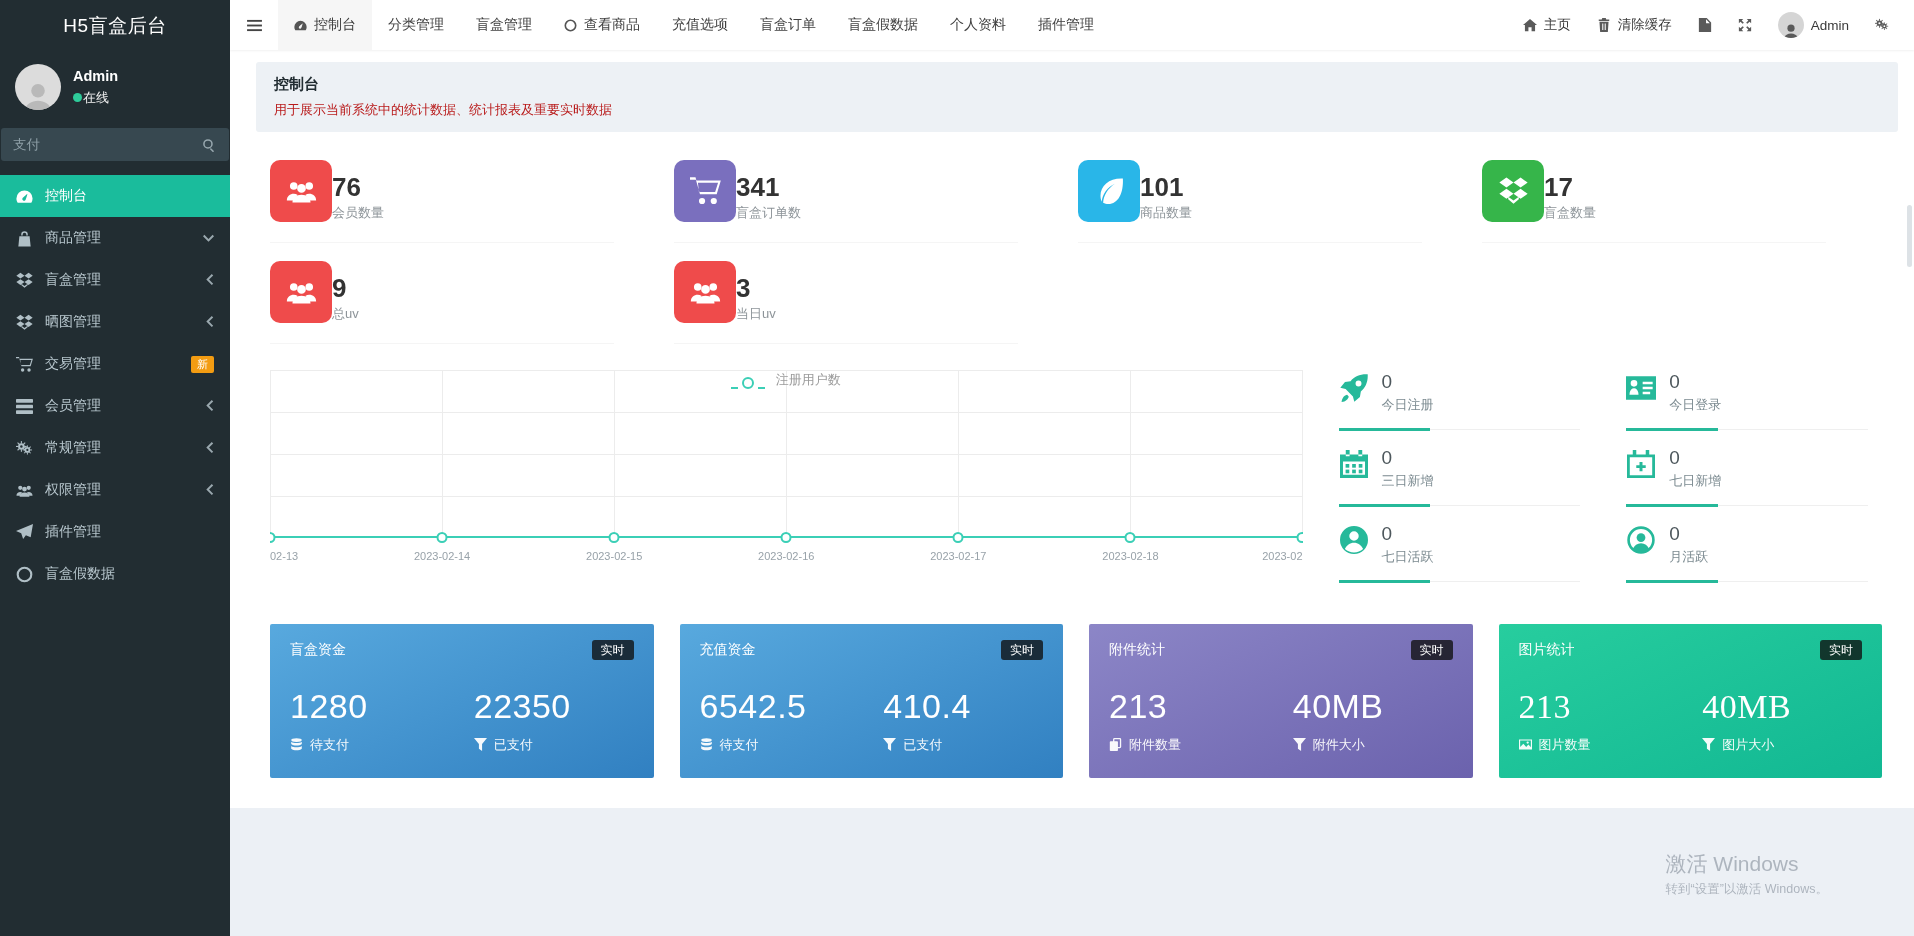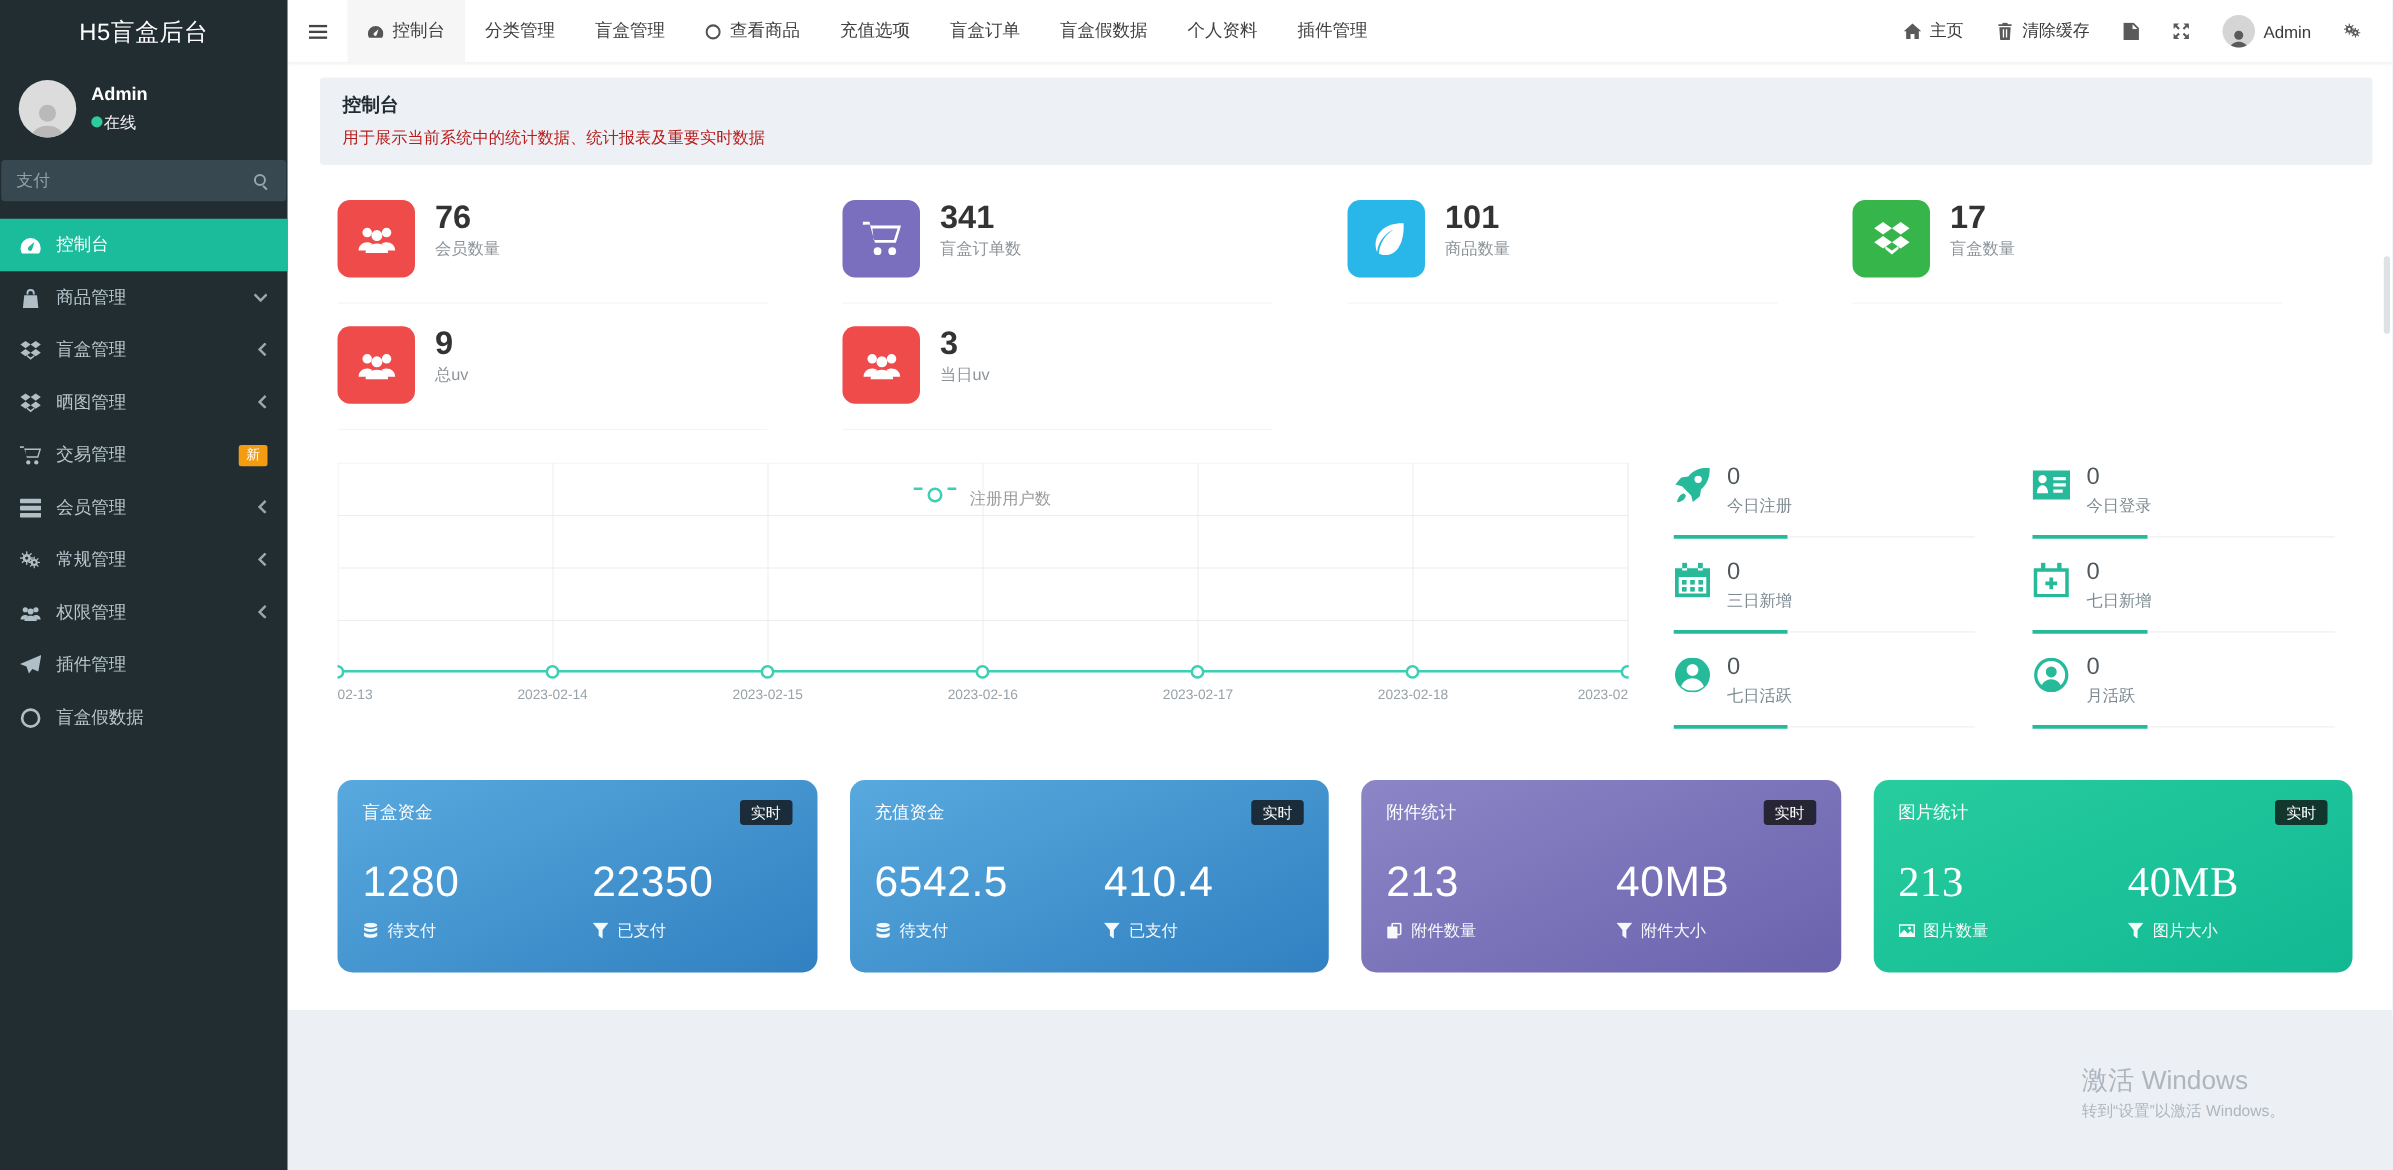--- a/index.html
+++ b/index.html
@@ -47,53 +47,53 @@
   .avatar-sm .ic{width:18px;height:18px;margin-bottom:-2px}
 
   
   .content{flex:1;background:#ecf0f5;display:flex;flex-direction:column;overflow:hidden}
   .panel-white{background:#fff;padding:12px 16px 30px}
   .callout{background:#edf1f5;border-radius:3px;padding:13px 18px;margin-left:10px}
   .pt{font-size:15px;font-weight:bold;color:#222d32}
   .ps{font-size:13px;color:#b91c1c;margin-top:7px}
 
   .stats{display:grid;grid-template-columns:repeat(4,1fr);padding:10px 12px 0 24px}
-  .stat{display:flex;align-items:flex-start;gap:16px;padding:18px 0 20px;border-bottom:1px solid #f5f5f5;margin-right:60px}
+  .stat{display:flex;align-items:flex-end;padding:18px 0 20px;border-bottom:1px solid #f5f5f5;margin-right:60px}
   .tile{width:62px;height:62px;border-radius:10px;color:#fff;display:flex;align-items:center;justify-content:center}
   .tile .ic{width:31px;height:28px}
   .sv{font-size:26px;font-weight:bold;color:#333;line-height:1.05}
   .sl{font-size:13px;color:#8d9499;margin-top:3px}
 
   .midrow{display:flex;gap:36px;padding:26px 16px 0 24px}
   .chart{flex:1.95;overflow:hidden;position:relative}
   .plot{position:relative;height:168px;border-right:1px solid #ececec;
         background-image:linear-gradient(to right,#ececec 1px,transparent 1px),
                          linear-gradient(to bottom,#ececec 1px,transparent 1px);
         background-size:calc(100%/6) 100%,100% 25%}
-  .legend{position:absolute;top:20px;left:0;right:0;display:flex;align-items:flex-start;justify-content:center;gap:4px;color:#9b9b9b;font-size:13px;z-index:2}
+  .legend{position:absolute;top:1px;left:0;right:0;display:flex;align-items:flex-end;justify-content:center;gap:4px;color:#9b9b9b;font-size:13px;z-index:2}
   .ldash{width:7px;height:2px;background:#3bcfb6}
   .lring{width:8px;height:8px;border:2px solid #3bcfb6;border-radius:50%;background:#fff}
   .ltext{margin-left:7px}
   .tealine{position:absolute;left:0;right:0;bottom:0;height:2px;background:#3bcfb6}
   .dotp{position:absolute;bottom:-4.5px;width:7px;height:7px;border:2px solid #3bcfb6;border-radius:50%;background:#fff;transform:translateX(-50%)}
   .d0{left:0}.d1{left:16.667%}.d2{left:33.333%}.d3{left:50%}.d4{left:66.667%}.d5{left:83.333%}.d6{left:100%}
   .xlabels{position:relative;height:22px;margin-top:12px;font-size:11px;color:#98a2a9}
   .xl{position:absolute;top:0;white-space:nowrap;transform:translateX(-50%)}
   .xl.x0{left:0;transform:none}.x1{left:16.667%}.x2{left:33.333%}.x3{left:50%}.x4{left:66.667%}.x5{left:83.333%}
   .xl.x6{left:100%;transform:translateX(-100%)}
 
   .ministats{flex:1;display:grid;grid-template-columns:1fr 1fr;column-gap:46px;align-content:start;padding-right:14px}
   .ms{display:flex;gap:13px;align-items:flex-start;position:relative;border-bottom:1px solid #efefef;padding:2px 0 15px;margin-bottom:16px}
   .ms::after{content:"";position:absolute;left:0;bottom:-2px;width:38%;height:3px;background:#26b99a}
   .ms .ic{width:30px;height:28px;color:#26b99a;margin-top:2px}
   .mv{font-size:19px;color:#4d575c;line-height:1.05}
   .ml{font-size:13px;color:#7b8a90;margin-top:4px}
 
   .funds{display:grid;grid-template-columns:repeat(4,1fr);gap:26px;padding:26px 16px 0 24px}
-  .fund{border-radius:12px;color:#fff;padding:16px 20px 24px}
+  .fund{border-radius:2px;color:#fff;padding:16px 20px 24px}
   .fhead{display:flex;justify-content:space-between;align-items:center;font-size:14px}
   .rt{background:rgba(15,15,15,.78);padding:3px 9px;border-radius:3px;font-size:12px;line-height:1.2}
   .fvals{display:grid;grid-template-columns:1.15fr 1fr;margin-top:28px}
   .fv{font-size:34px;font-weight:normal;letter-spacing:.5px;line-height:1.1}
   .fl{margin-top:10px;font-size:13px;display:flex;align-items:center;gap:7px;opacity:.95}
   .fl .ic{width:13px;height:13px}
 
   .graybottom{flex:1;position:relative}
   .wm{position:absolute;right:86px;top:42px;color:#a3abb5;opacity:.85}
   .wm1{font-size:21px}

